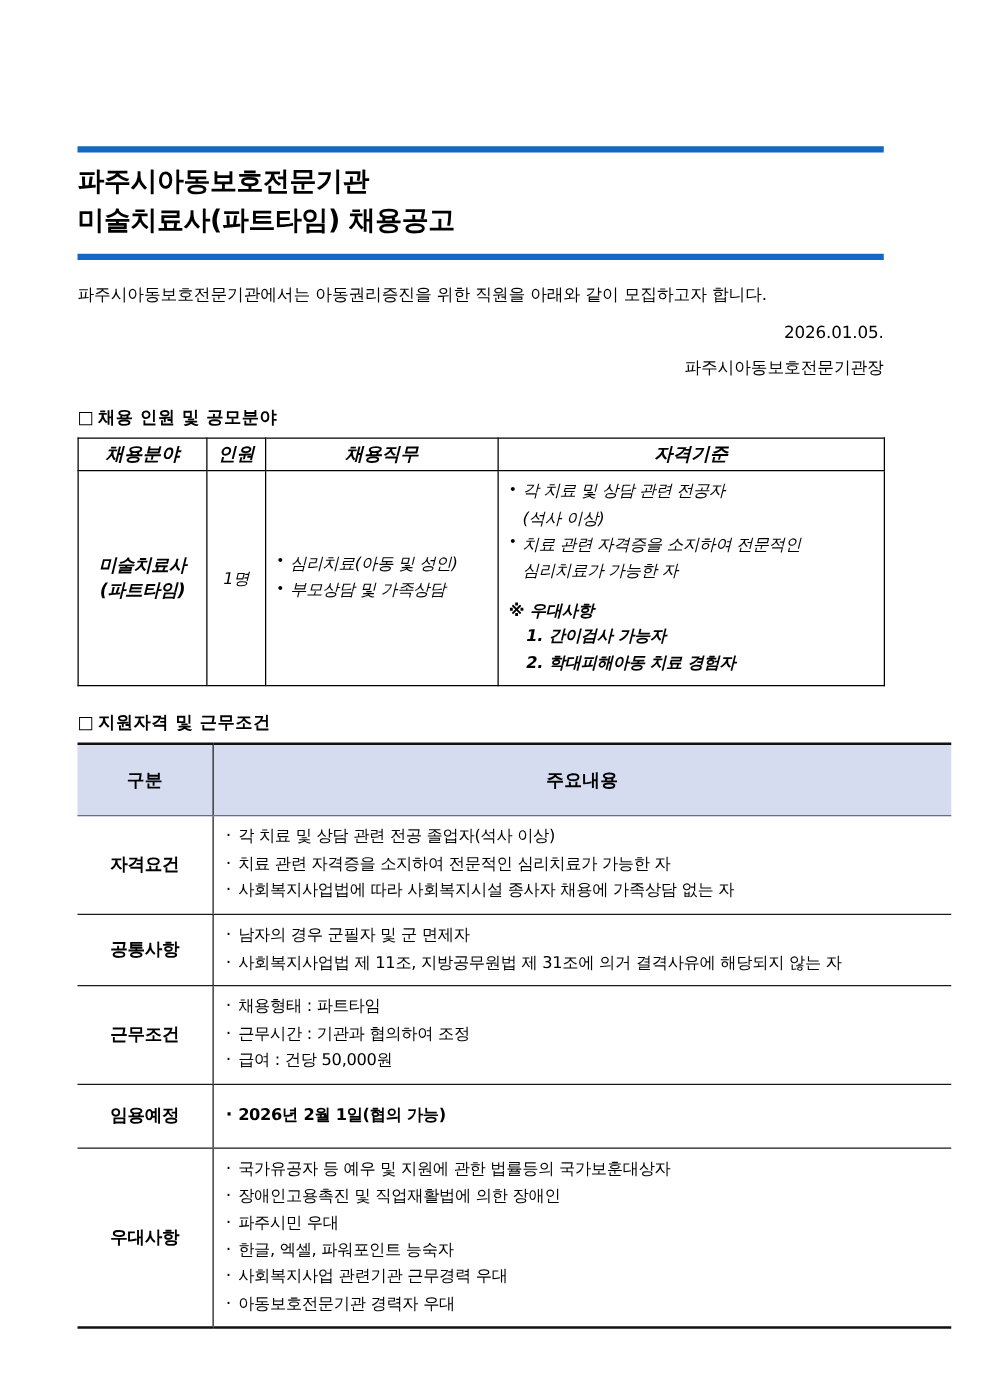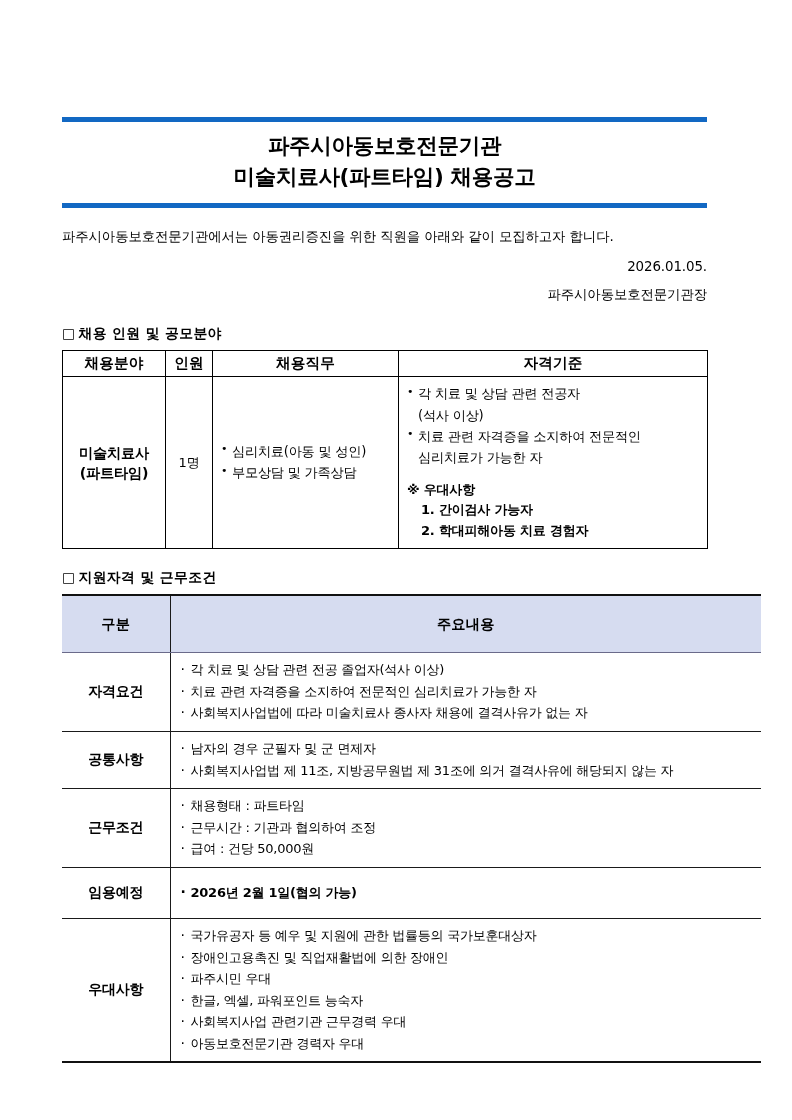--- a/index.html
+++ b/index.html
@@ -25,21 +25,20 @@
   
   .rule {
     height: 5px;
     background: #1268c3;
     width: 100%;
   }
   .rule-top { margin-top: 117px; }
   .rule-bottom { margin-top: 4px; height: 5px; }
 
   .title-block {
-    text-align: center;
     padding: 9px 0 6px 0;
   }
   .title-line {
     font-size: 21.5px;
     font-weight: bold;
     letter-spacing: -0.3px;
     line-height: 1.44;
     white-space: nowrap;
   }
 
@@ -76,20 +75,21 @@
   
   table.t1 {
     border-collapse: collapse;
     width: 645px;
     table-layout: fixed;
   }
   table.t1 th, table.t1 td {
     border: 1.4px solid #000000;
     padding: 0;
     vertical-align: middle;
+    font-style: italic;
   }
   table.t1 th {
     font-size: 14.6px;
     font-weight: bold;
     text-align: center;
     height: 25px;
     letter-spacing: 0.2px;
   }
   .t1-c1 { width: 103px; }
   .t1-c2 { width: 47px; }
@@ -295,21 +295,21 @@
         <th class="t2-c2">주요내용</th>
       </tr>
     </thead>
     <tbody>
       <tr>
         <td class="t2-label">자격요건</td>
         <td class="t2-body">
           <ul class="dlist">
             <li>각 치료 및 상담 관련 전공 졸업자(석사 이상)</li>
             <li>치료 관련 자격증을 소지하여 전문적인 심리치료가 가능한 자</li>
-            <li>사회복지사업법에 따라 미술치료사 종사자 채용에 결격사유가 없는 자</li>
+            <li>사회복지사업법에 따라 사회복지시설 종사자 채용에 가족상담 없는 자</li>
           </ul>
         </td>
       </tr>
       <tr>
         <td class="t2-label">공통사항</td>
         <td class="t2-body">
           <ul class="dlist">
             <li>남자의 경우 군필자 및 군 면제자</li>
             <li>사회복지사업법 제 11조, 지방공무원법 제 31조에 의거 결격사유에 해당되지 않는 자</li>
           </ul>

